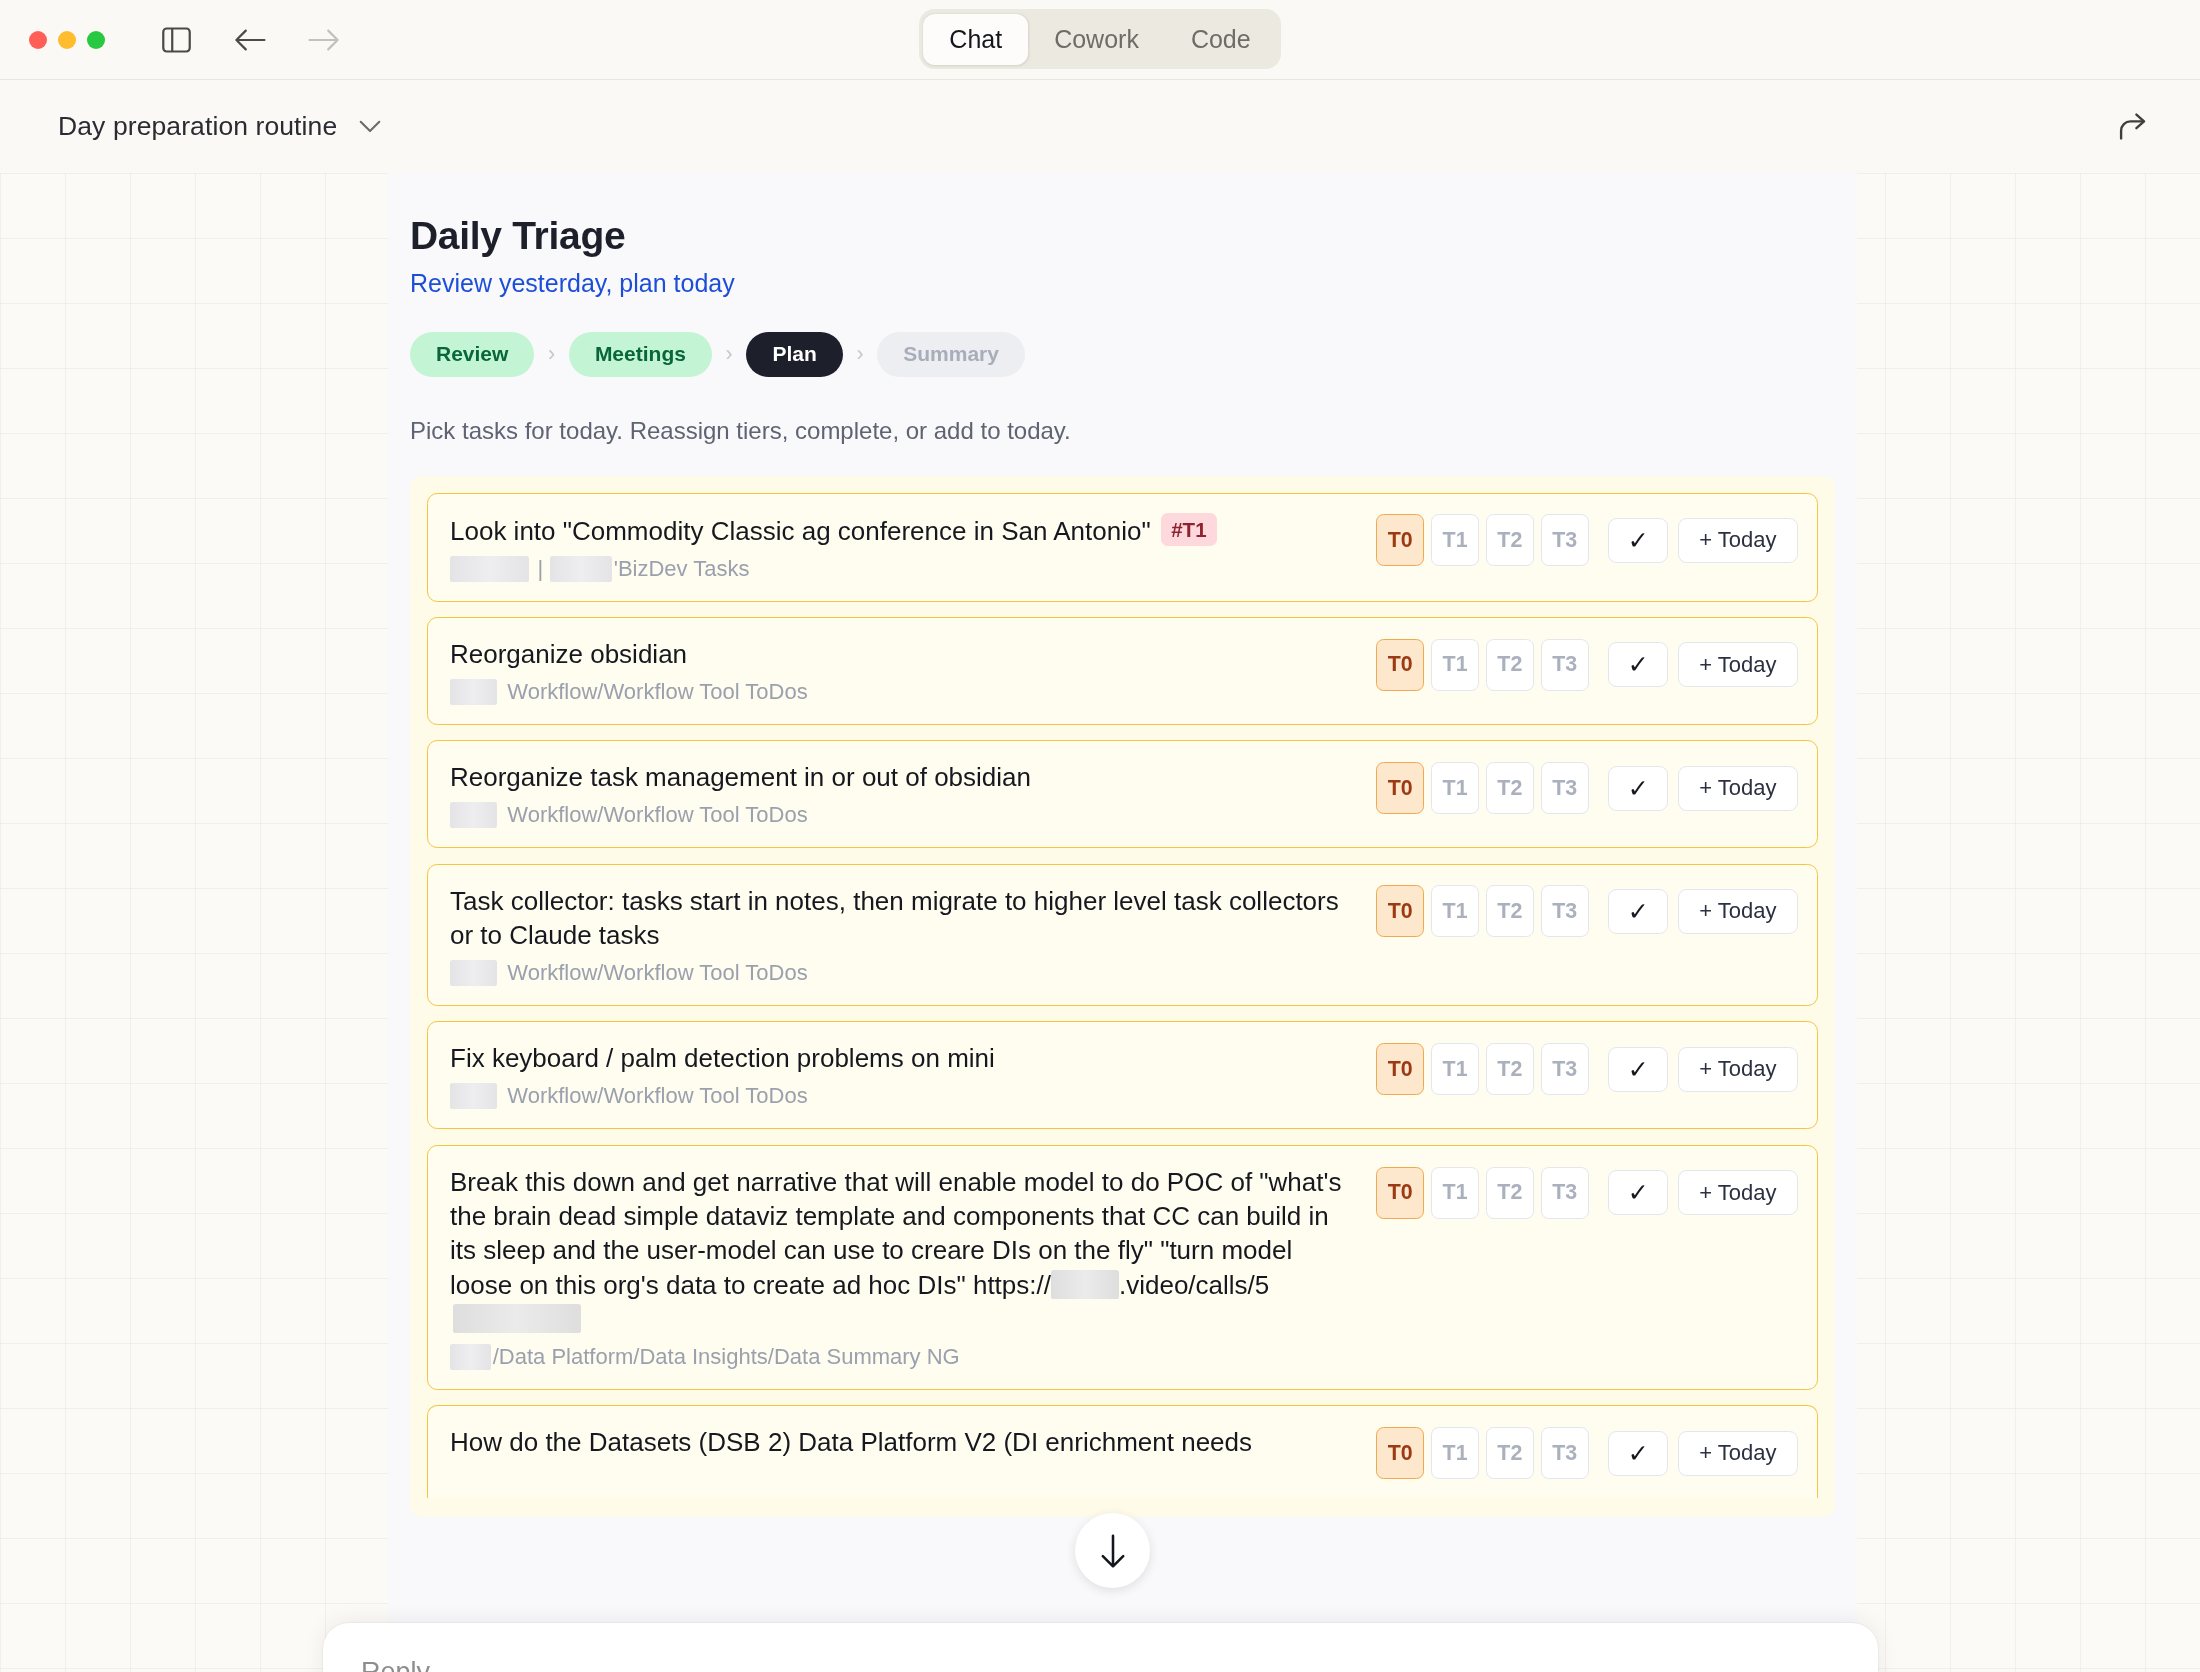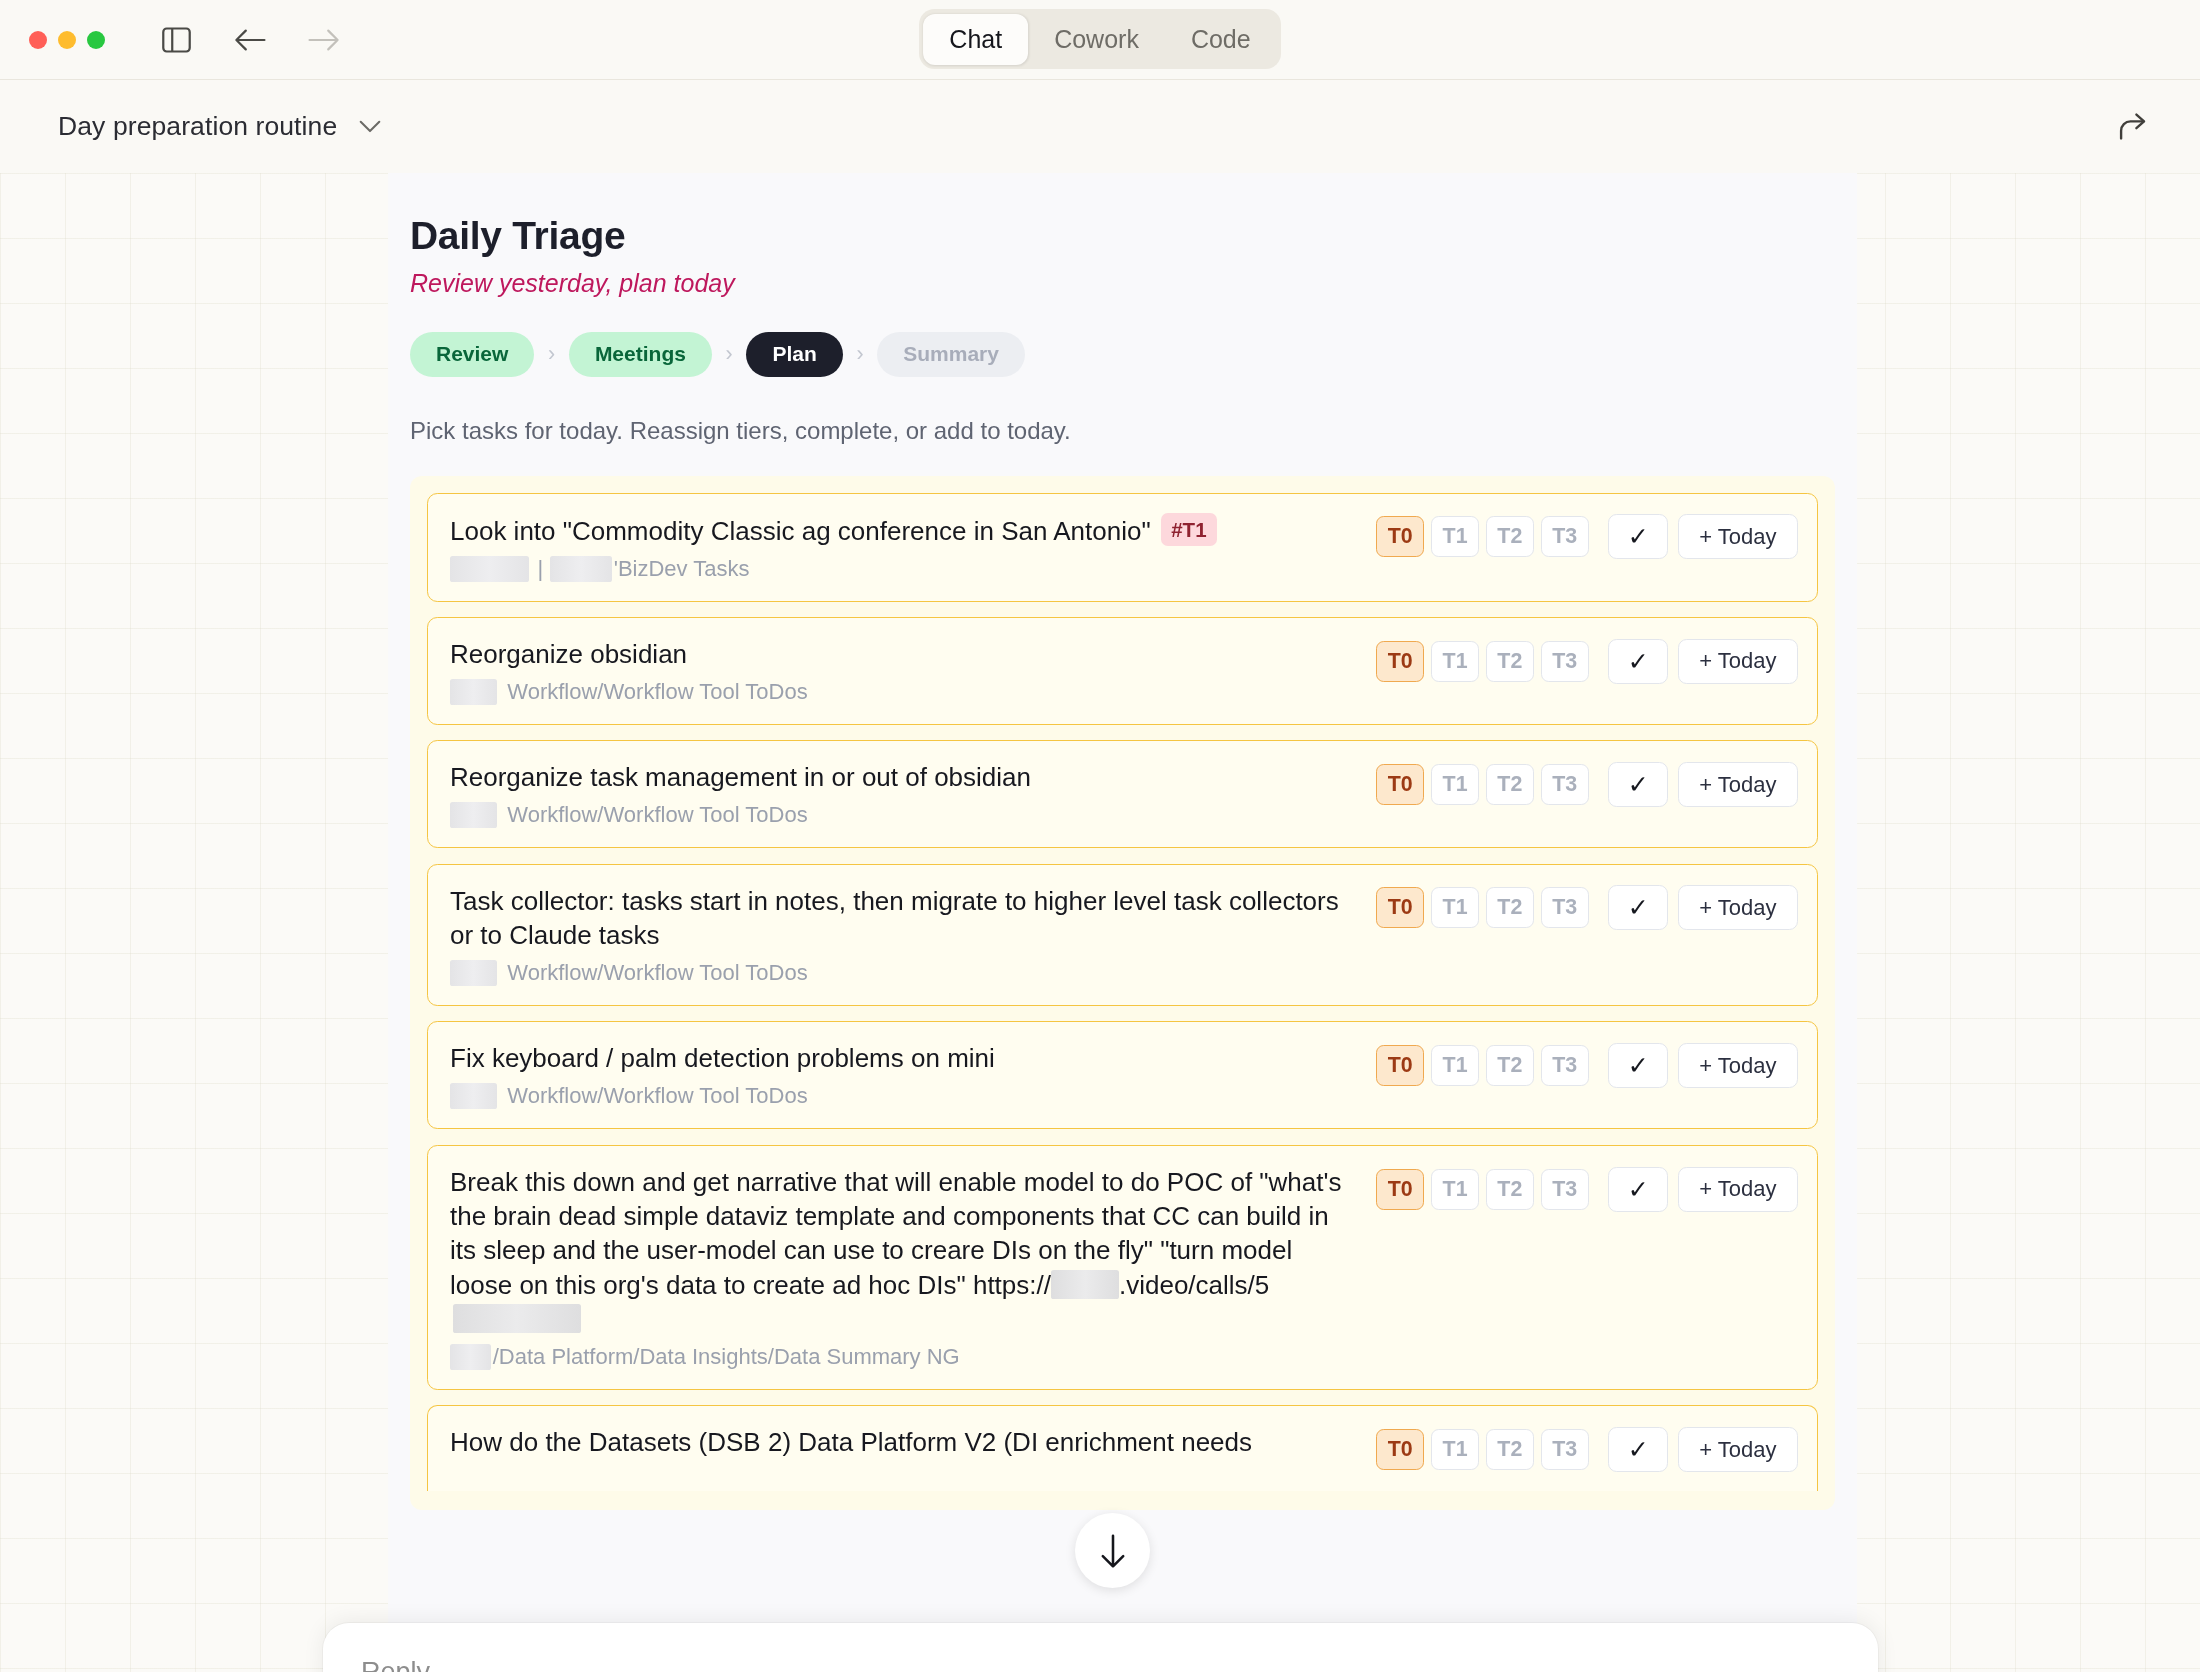--- a/index.html
+++ b/index.html
@@ -140,23 +140,22 @@
 
   .doc-title {
     font-size: 39px;
     font-weight: 700;
     color: #1d1f2b;
     letter-spacing: -0.3px;
     margin-bottom: 11px;
   }
   .doc-sub {
     font-size: 25px;
-    color: #be185d;
+    color: #1d4ed8;
     margin-bottom: 34px;
-    font-style: italic;
   }
 
   
   .steps {
     display: flex;
     align-items: center;
     gap: 12px;
     margin-bottom: 40px;
   }
   .step {
@@ -266,21 +265,21 @@
 
   .task-actions {
     display: flex;
     align-items: center;
     gap: 9.4px;
     flex-shrink: 0;
     padding-top: 1.7px;
   }
   .tier-group { display: flex; gap: 6.8px; }
   .tier {
-    width: 48px; height: 41px;
+    width: 48px; height: 52px;
     border-radius: 7.7px;
     border: 1.7px solid #e3e6ec;
     background: #ffffff;
     color: #aab0bc;
     font-size: 21.4px;
     font-weight: 700;
     display: flex;
     align-items: center;
     justify-content: center;
     cursor: pointer;

